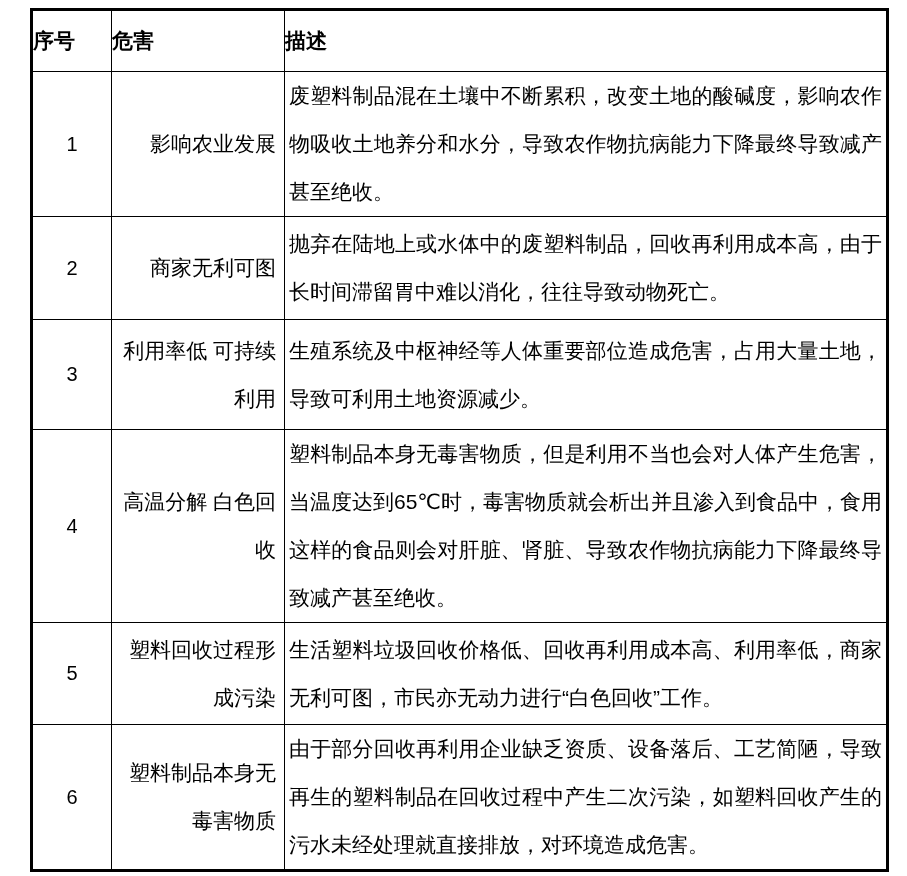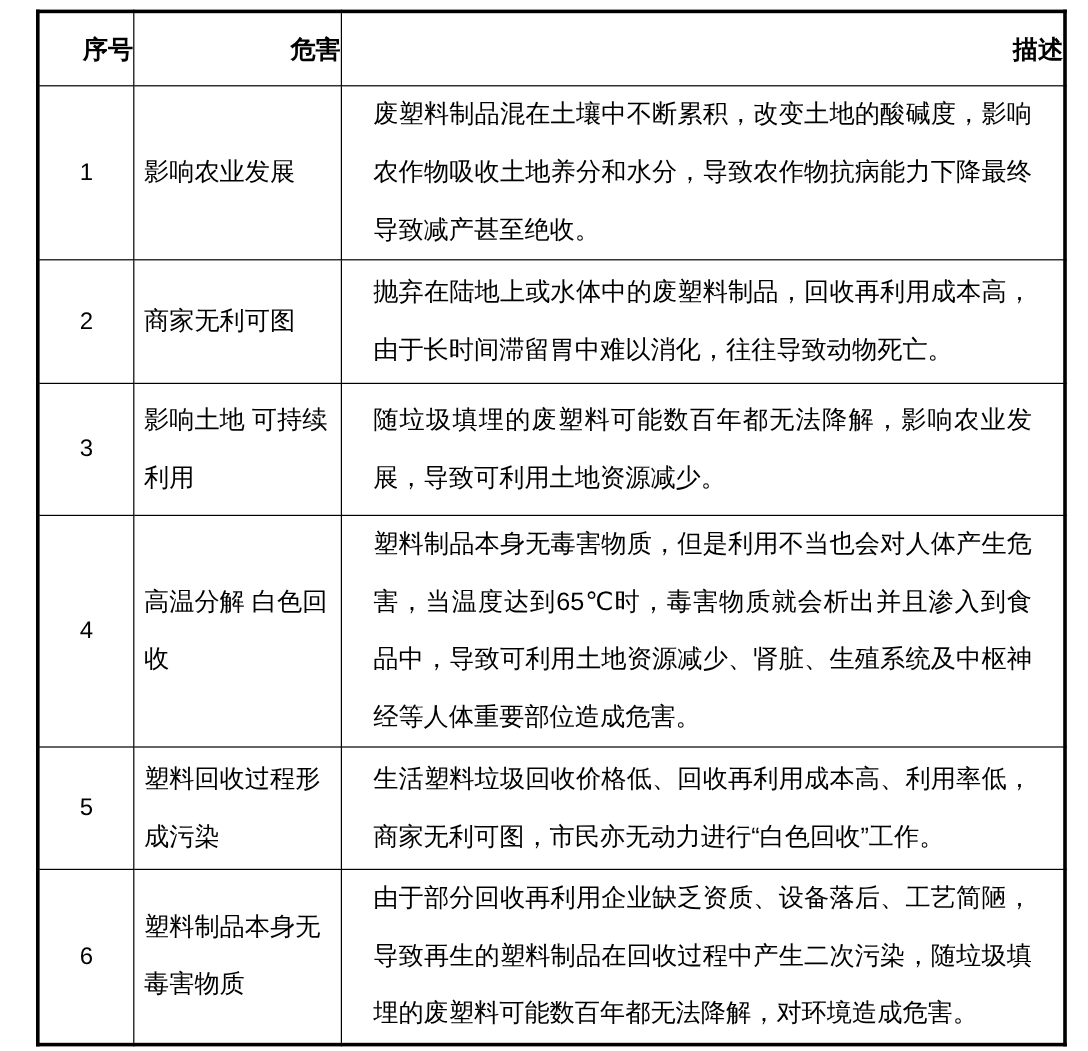--- a/index.html
+++ b/index.html
@@ -27,38 +27,38 @@
   .hazard-table col.col-desc { width: 603px; }
   .hazard-table th,
   .hazard-table td {
     border: 1px solid #000000;
     font-size: 21px;
     vertical-align: middle;
     overflow: hidden;
   }
   .hazard-table th {
     font-weight: bold;
-    text-align: right;
+    text-align: left;
     padding: 0;
   }
   .hazard-table td.cell-id {
     text-align: center;
     font-size: 20px;
     padding: 0;
   }
   .hazard-table td.cell-hazard {
-    text-align: left;
+    text-align: right;
     line-height: 48px;
     padding: 0 8px;
   }
   .hazard-table td.cell-desc {
     text-align: justify;
     text-justify: inter-ideograph;
     line-height: 48px;
-    padding: 0 26px;
+    padding: 0 4px;
   }
   tr.header-row   { height: 62px; }
   tr.row-0 { height: 144px; }
   tr.row-1 { height: 103px; }
   tr.row-2 { height: 110px; }
   tr.row-3 { height: 189px; }
   tr.row-4 { height: 102px; }
   tr.row-5 { height: 142px; }
 </style>
 </head>
@@ -81,32 +81,32 @@
       <td class="cell-hazard">影响农业发展</td>
       <td class="cell-desc">废塑料制品混在土壤中不断累积，改变土地的酸碱度，影响农作物吸收土地养分和水分，导致农作物抗病能力下降最终导致减产甚至绝收。</td>
     </tr>
     <tr class="row-1">
       <td class="cell-id">2</td>
       <td class="cell-hazard">商家无利可图</td>
       <td class="cell-desc">抛弃在陆地上或水体中的废塑料制品，回收再利用成本高，由于长时间滞留胃中难以消化，往往导致动物死亡。</td>
     </tr>
     <tr class="row-2">
       <td class="cell-id">3</td>
-      <td class="cell-hazard">影响土地 可持续利用</td>
-      <td class="cell-desc">随垃圾填埋的废塑料可能数百年都无法降解，影响农业发展，导致可利用土地资源减少。</td>
+      <td class="cell-hazard">利用率低 可持续利用</td>
+      <td class="cell-desc">生殖系统及中枢神经等人体重要部位造成危害，占用大量土地，导致可利用土地资源减少。</td>
     </tr>
     <tr class="row-3">
       <td class="cell-id">4</td>
       <td class="cell-hazard">高温分解 白色回收</td>
-      <td class="cell-desc">塑料制品本身无毒害物质，但是利用不当也会对人体产生危害，当温度达到65℃时，毒害物质就会析出并且渗入到食品中，导致可利用土地资源减少、肾脏、生殖系统及中枢神经等人体重要部位造成危害。</td>
+      <td class="cell-desc">塑料制品本身无毒害物质，但是利用不当也会对人体产生危害，当温度达到65℃时，毒害物质就会析出并且渗入到食品中，食用这样的食品则会对肝脏、肾脏、导致农作物抗病能力下降最终导致减产甚至绝收。</td>
     </tr>
     <tr class="row-4">
       <td class="cell-id">5</td>
       <td class="cell-hazard">塑料回收过程形成污染</td>
       <td class="cell-desc">生活塑料垃圾回收价格低、回收再利用成本高、利用率低，商家无利可图，市民亦无动力进行“白色回收”工作。</td>
     </tr>
     <tr class="row-5">
       <td class="cell-id">6</td>
       <td class="cell-hazard">塑料制品本身无毒害物质</td>
-      <td class="cell-desc">由于部分回收再利用企业缺乏资质、设备落后、工艺简陋，导致再生的塑料制品在回收过程中产生二次污染，随垃圾填埋的废塑料可能数百年都无法降解，对环境造成危害。</td>
+      <td class="cell-desc">由于部分回收再利用企业缺乏资质、设备落后、工艺简陋，导致再生的塑料制品在回收过程中产生二次污染，如塑料回收产生的污水未经处理就直接排放，对环境造成危害。</td>
     </tr>
   </tbody>
 </table>
 
 </body></html>

